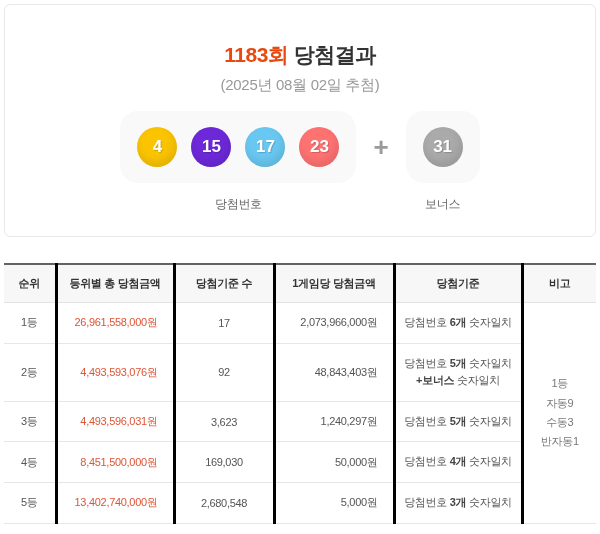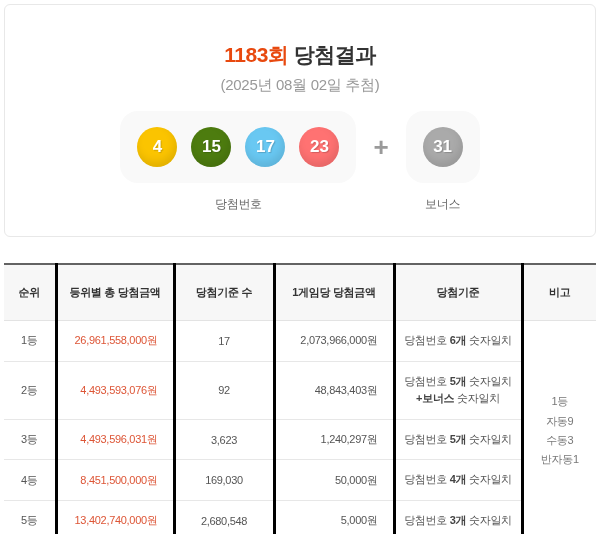--- a/index.html
+++ b/index.html
@@ -32,21 +32,21 @@
     margin:0 17px; font-size:26px; font-weight:bold; color:#9a9a9a; }
   .group-label { margin-top:13px; font-size:12px; color:#666; letter-spacing:-0.3px; }
   
   .results-table {
     width:592px; margin:26px 4px 0; border-collapse:collapse; table-layout:fixed;
     font-size:11px; letter-spacing:-0.3px;
     border-top:2px solid #636363;
   }
   .results-table th {
     background:#f7f7f7; color:#333; font-weight:bold;
-    padding:20px 4px; text-align:center;
+    padding:11px 4px; text-align:center;
     border-bottom:1px solid #e3e3e3;
   }
   .results-table td {
     color:#555; padding:11px 6px; text-align:center;
     border-bottom:1px solid #e7e7e7; background:#fff;
   }
   .results-table th + th, .results-table td + td { border-left:3px solid #000000; }
   td.cell-total { text-align:right; padding-right:15px; color:#dd5536; }
   td.cell-pergame { text-align:right; padding-right:15px; }
   td.cell-criteria { line-height:1.6; }
@@ -59,21 +59,21 @@
 <div class="result-card">
   <div class="title-line">
     <span class="title-round">1183회</span><span class="title-suffix"> 당첨결과</span>
   </div>
   <div class="draw-date">(2025년 08월 02일 추첨)</div>
 
   <div class="balls-row">
     <div class="ball-group">
       <div class="ball-box">
           <div class="ball" style="background: rgb(251, 196, 0);">4</div>
-          <div class="ball" style="background: #4d7c0f;">15</div>
+          <div class="ball" style="background: #6d28d9;">15</div>
           <div class="ball" style="background: rgb(105, 200, 242);">17</div>
           <div class="ball" style="background: rgb(255, 114, 114);">23</div>
         </div>
       <div class="group-label">당첨번호</div>
     </div>
     <div class="plus-sign">+</div>
     <div class="ball-group">
       <div class="ball-box">
           <div class="ball" style="background: rgb(170, 170, 170);">31</div>
         </div>

